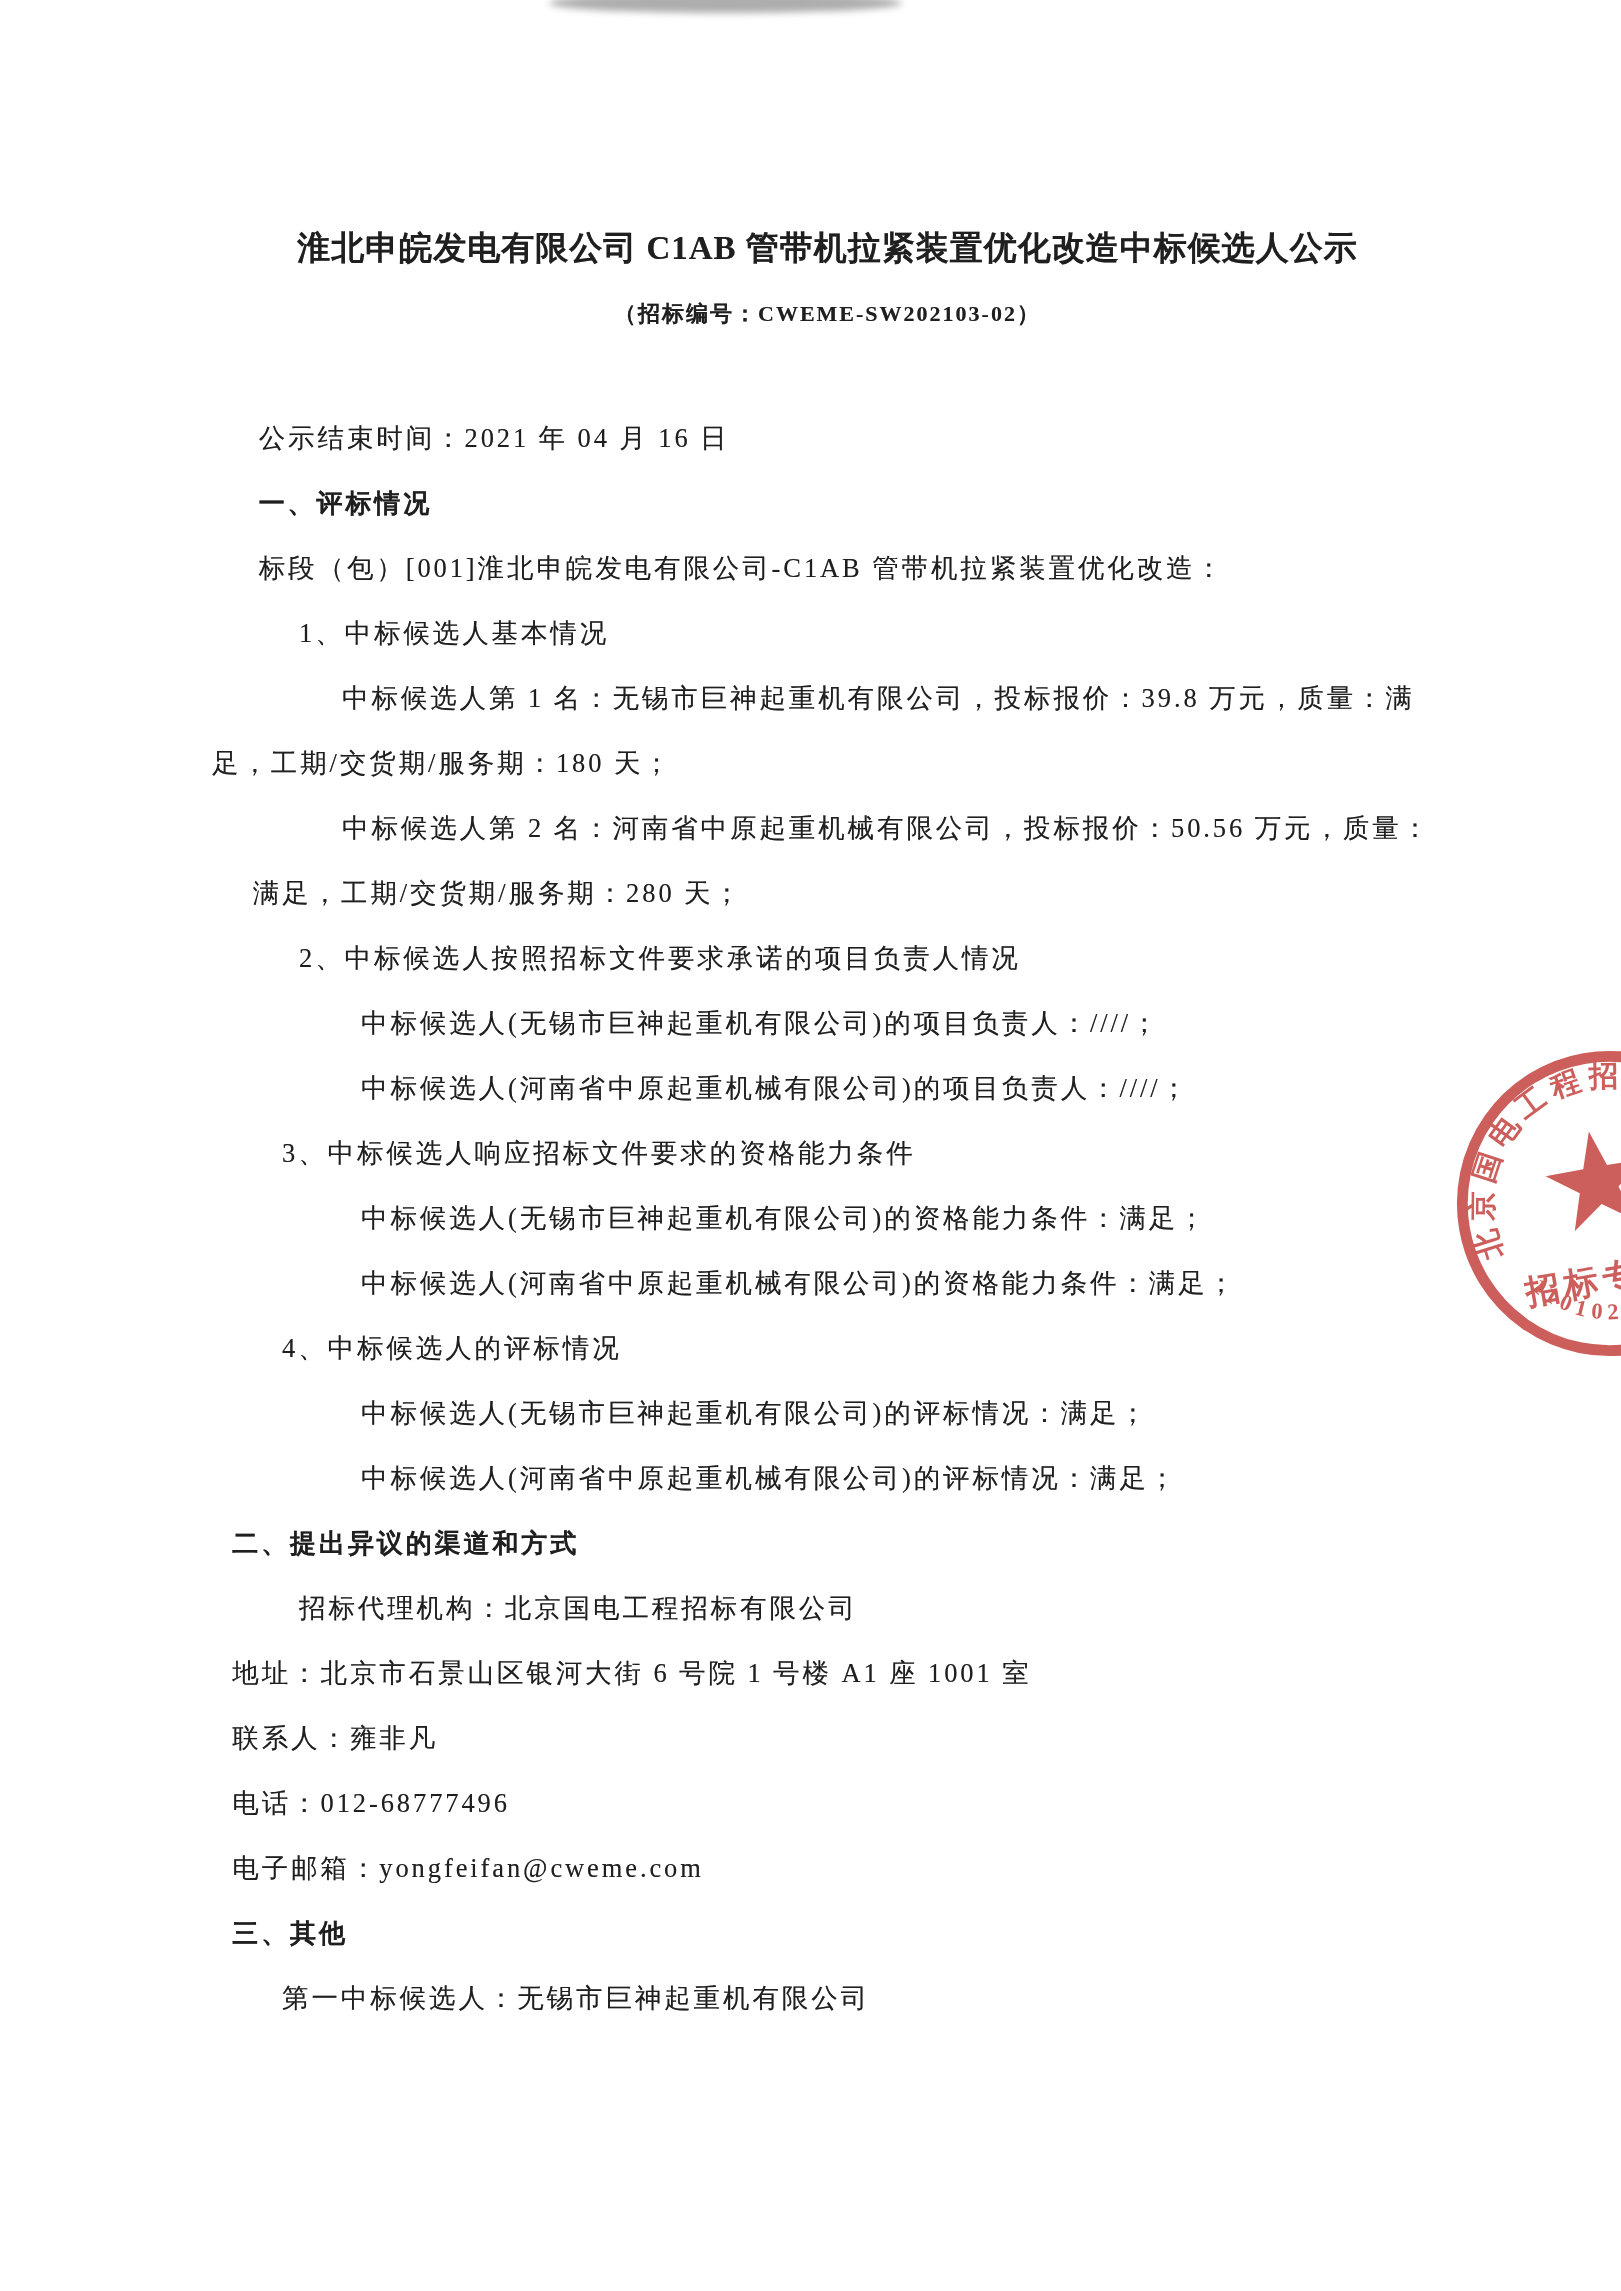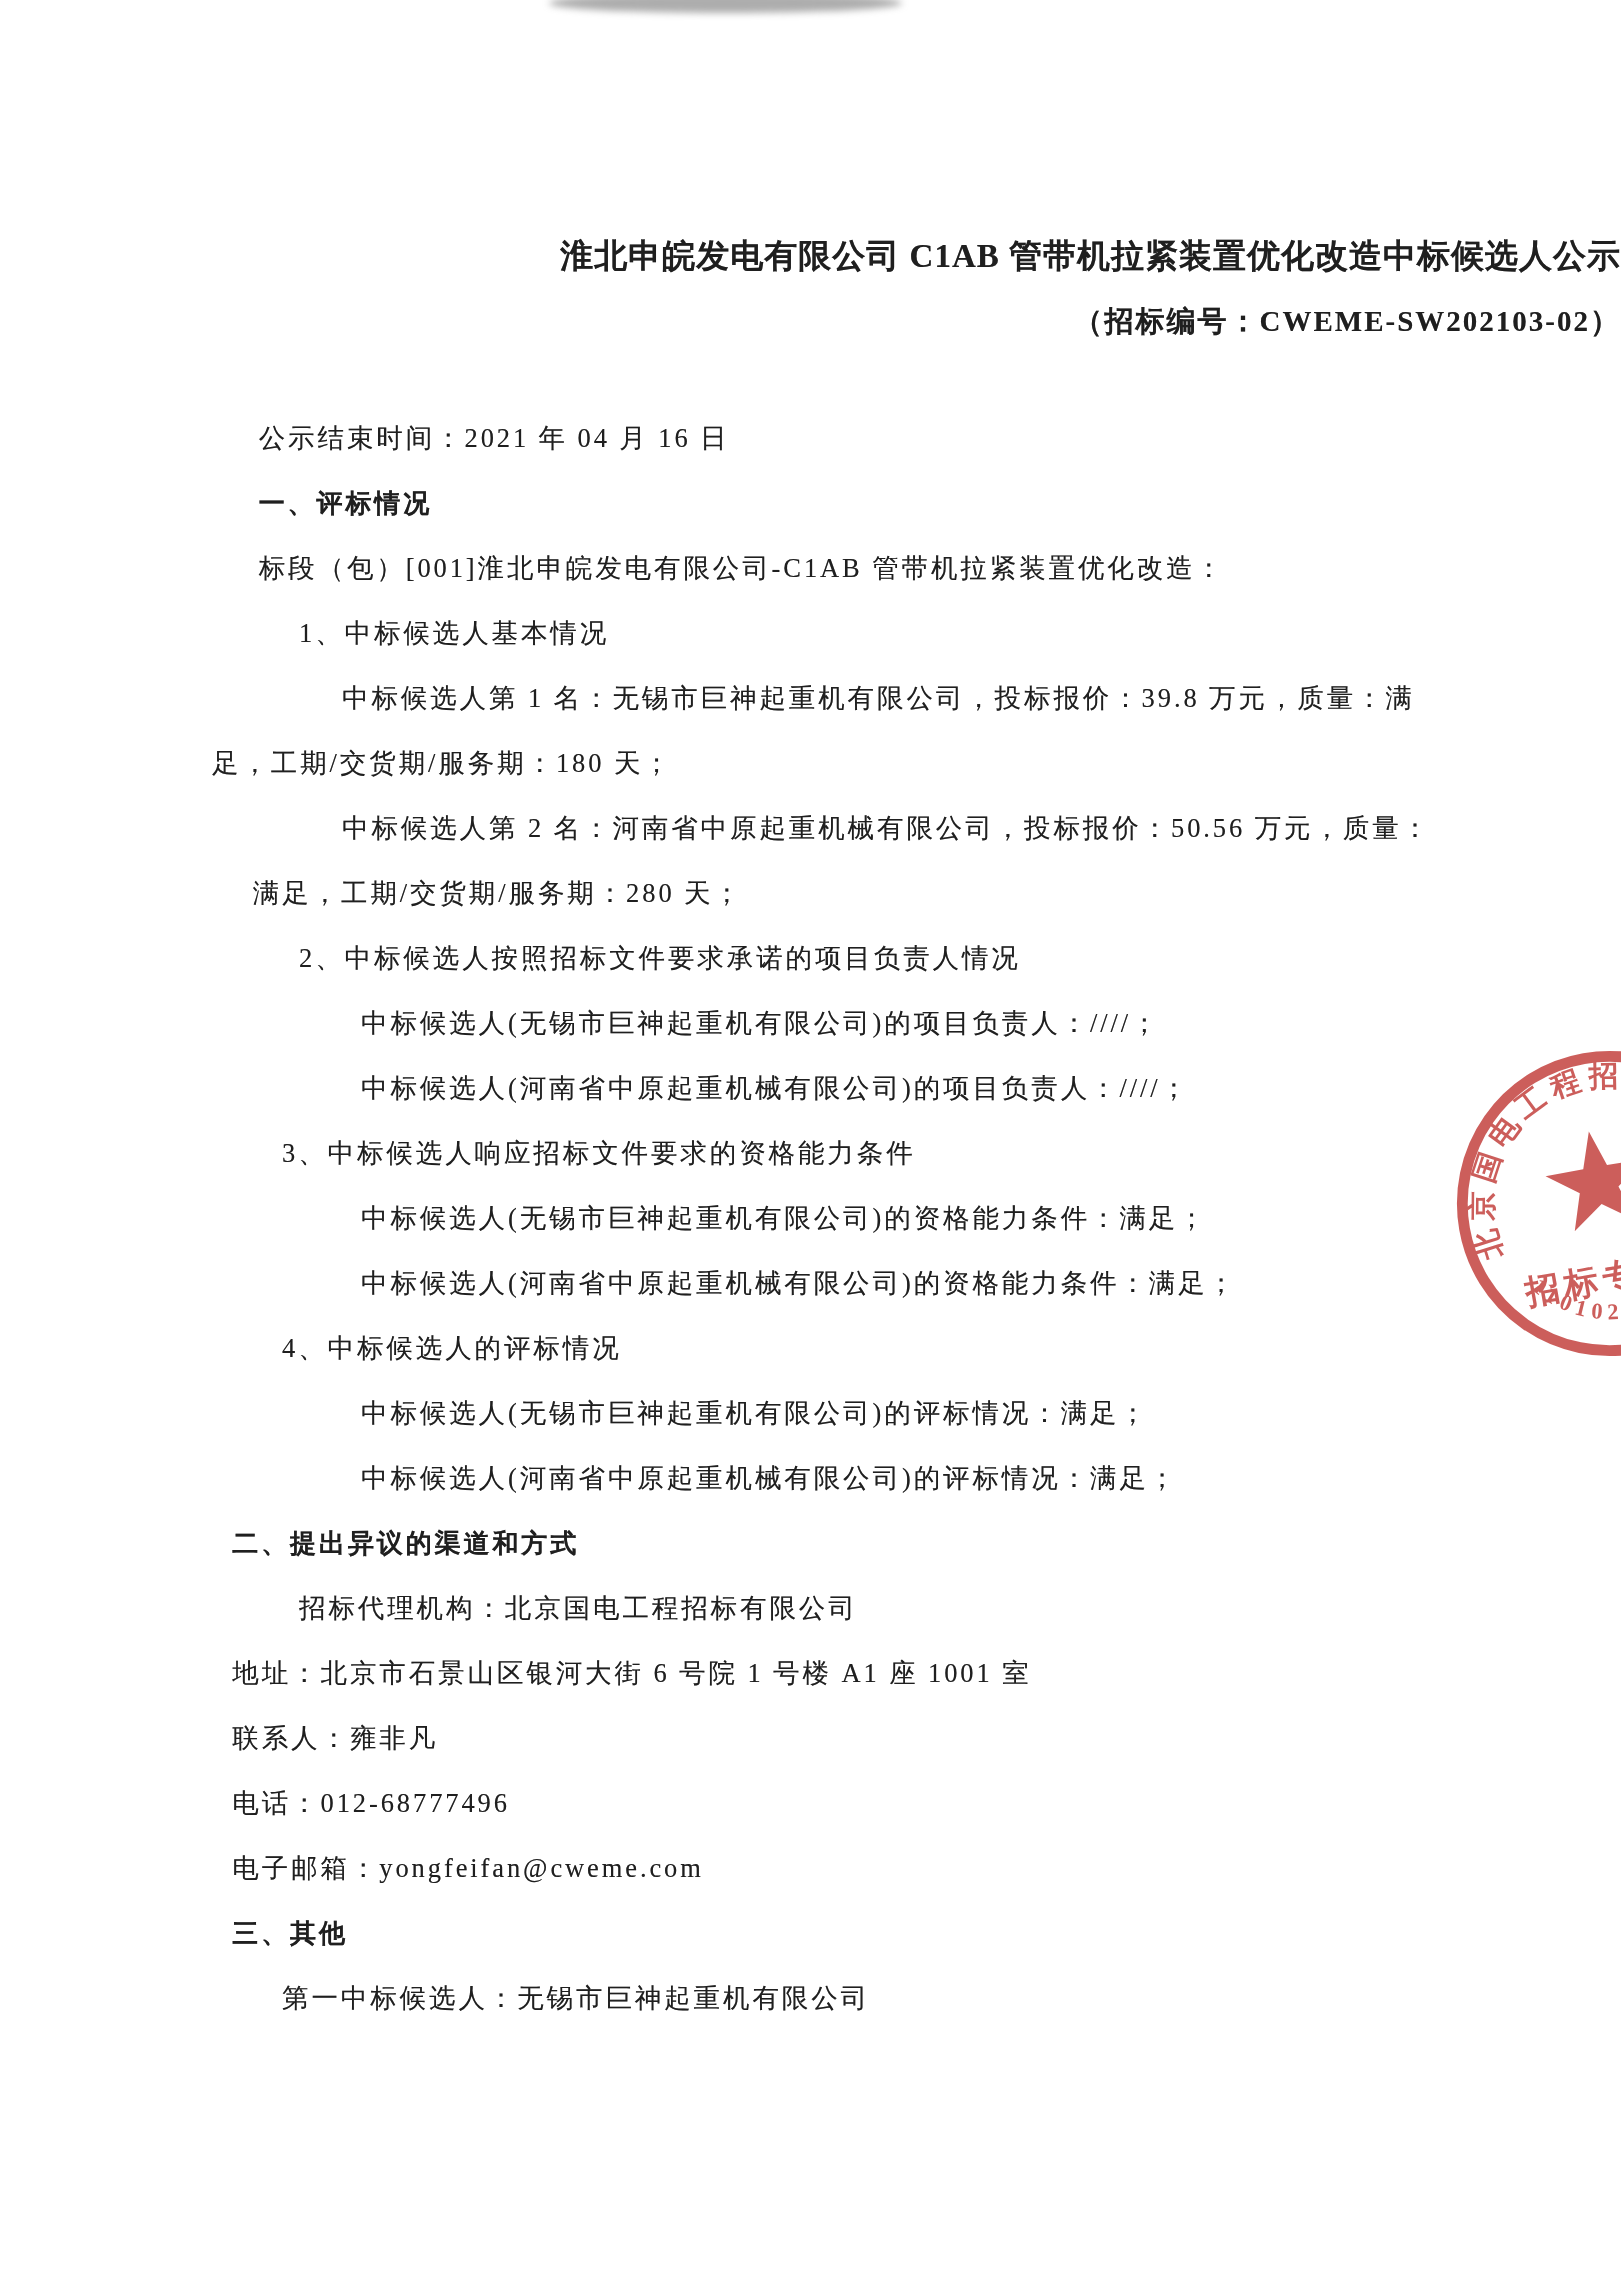--- a/index.html
+++ b/index.html
@@ -17,31 +17,31 @@
     color:var(--ink);
   }
   
   .smudge{
     position:absolute;top:-6.9px;left:549px;width:353px;height:19.6px;
     border-radius:50%;
     background:rgba(105,105,105,.55);
     filter:blur(3.9px);
   }
   .titles{
-    position:absolute;top:224px;left:0;right:0;
-    text-align:right;
+    position:absolute;top:216px;left:0;right:0;
+    text-align:center;
     padding-left:34px;
   }
   .t1{
     font-size:33px;font-weight:bold;letter-spacing:1px;
     line-height:65px;white-space:nowrap;
     text-shadow:0 0 0.6px rgba(0,0,0,.45);
   }
   .t2{
-    font-size:29px;font-weight:bold;letter-spacing:2px;
+    font-size:22px;font-weight:bold;letter-spacing:2px;
     line-height:65px;white-space:nowrap;
     text-shadow:0 0 0.6px rgba(0,0,0,.45);
   }
   .content{
     position:absolute;left:245px;top:406px;width:1274px;
   }
   .ln{
     font-size:26.5px;line-height:65px;letter-spacing:2.9px;
     white-space:nowrap;
     text-shadow:0 0 0.6px rgba(0,0,0,.40);

